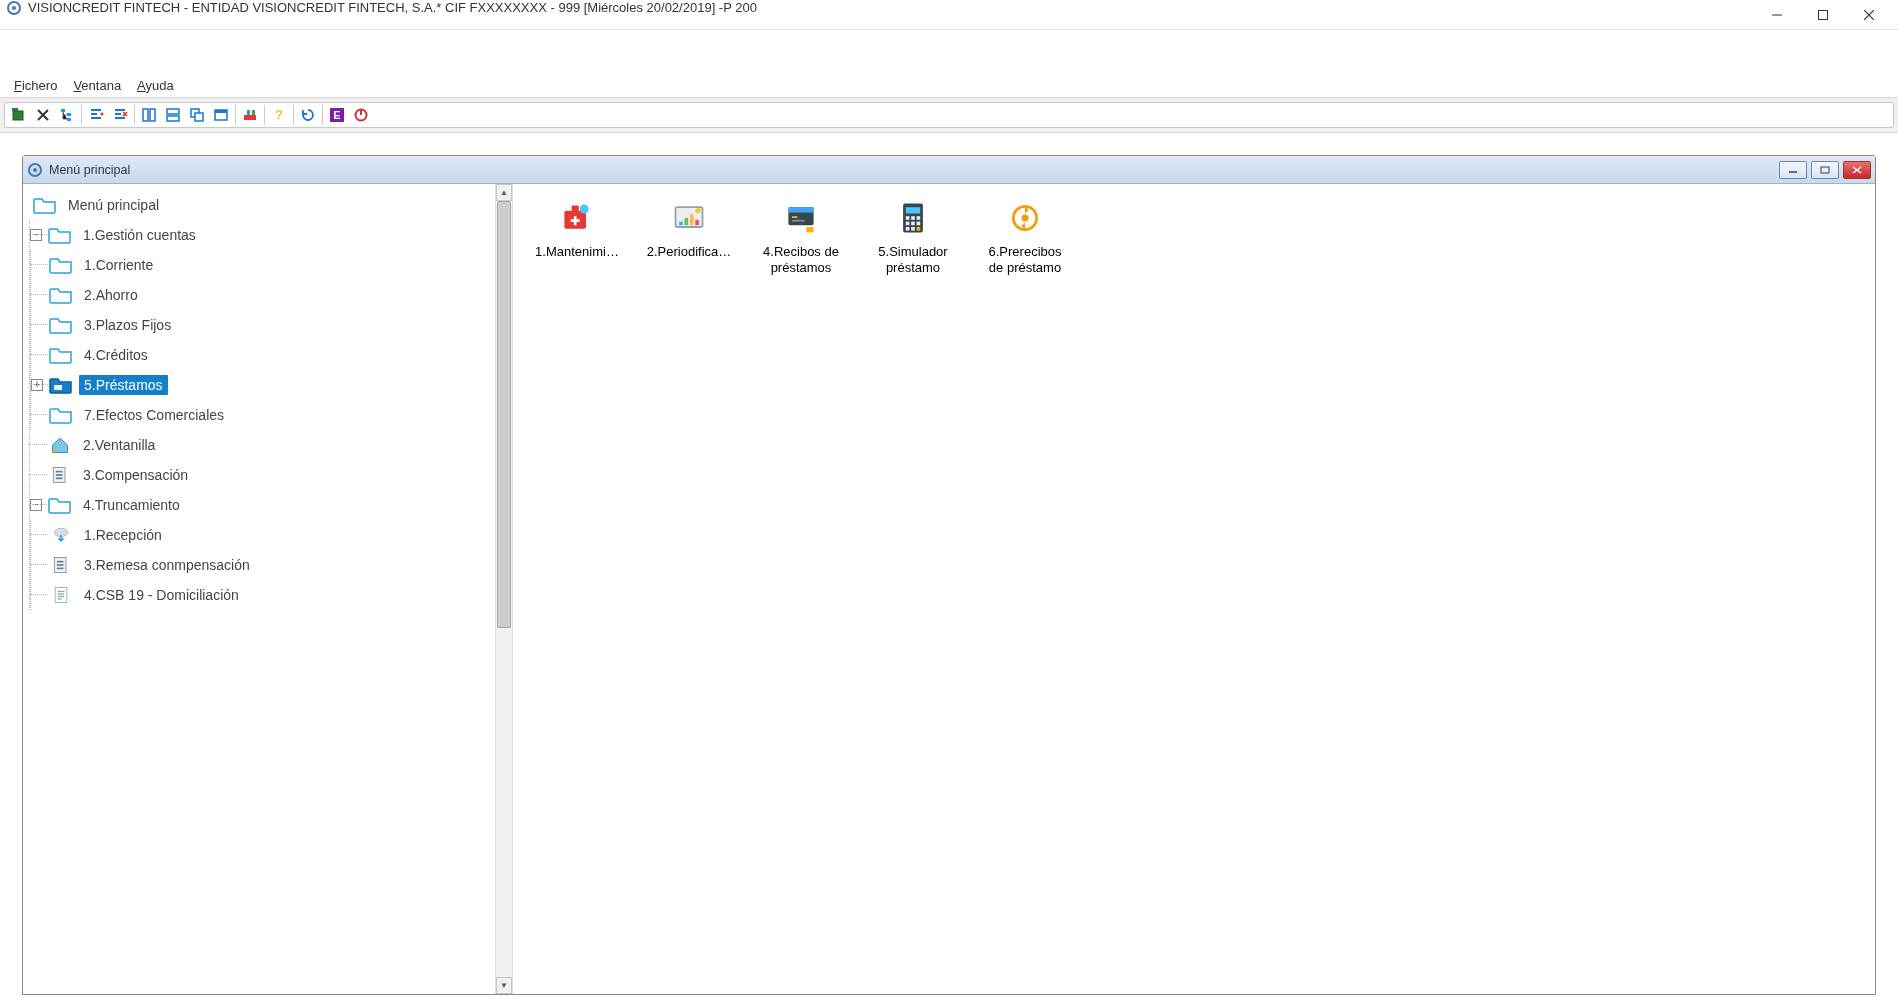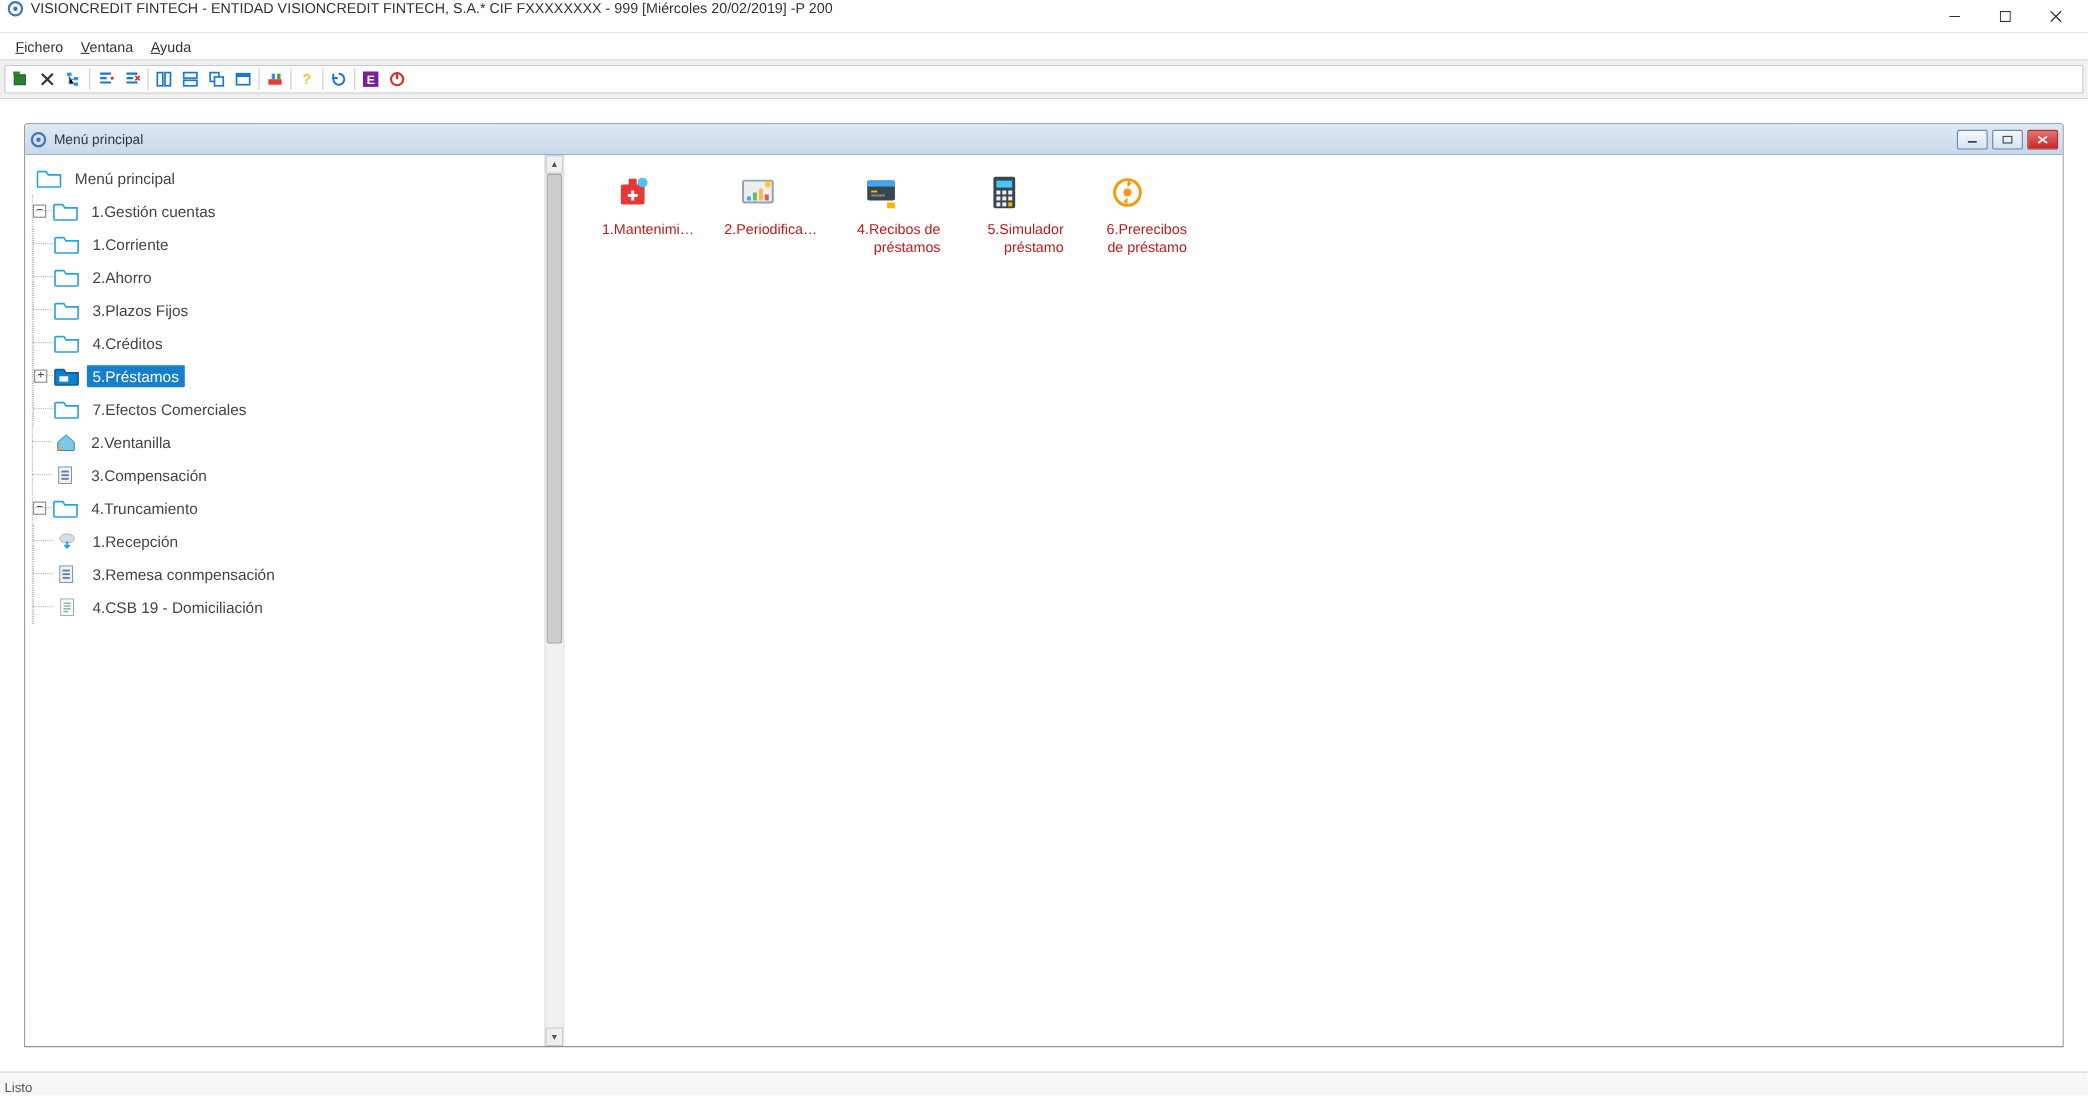--- a/index.html
+++ b/index.html
@@ -17,21 +17,21 @@
   }
   .titlebar .app-icon {
     width: 16px; height: 16px; margin-right: 6px;
     display: inline-block;
   }
   .titlebar .title { flex: 1; font-size: 13px; color: #333;}
   .win-controls { display: flex; gap: 0; }
   .win-btn { width: 46px; height: 30px; display:flex; align-items:center; justify-content:center; cursor:pointer; }
   .menubar {
     display:flex; align-items:center; height:24px; padding: 0 6px;
-    background:#fff; border-bottom:0; font-size:13px;
+    background:#fff; border-bottom:0; font-size:13px;margin-top:43px;
   }
   .menubar .menu-item { padding: 2px 8px; cursor:pointer; }
   .menubar .menu-item .accel { text-decoration: underline; }
   .toolbar-outer { background:#f0f0f0; padding:4px; border-top:1px solid #d9d9d9; border-bottom:1px solid #d9d9d9;}
   .toolbar {
     display:flex; align-items:center; height:26px; gap:0;
     background:#fff; border:1px solid #c9c9c9; padding:0 2px;
     border-radius:2px;
   }
   .tb-btn {
@@ -103,22 +103,22 @@
   .folder-icon { width:24px; height:20px; margin-right:6px; flex-shrink:0; }
   .folder-icon svg { width:24px; height:20px; }
   .node-label { padding:2px 5px; border-radius:1px; white-space:nowrap;}
   .node-label.selected { background:#157fcc; color:#fff; }
 
   .indent-0 { padding-left: 4px;}
 
   .content-pane { flex:1; padding:10px 8px; overflow:auto;}
   .icon-grid { display:flex; gap:0; align-items:flex-start;}
   .icon-item {
-    width:112px; text-align:right; padding:4px 2px; cursor:pointer;
-    font-size:13px; color:#b91c1c;
+    width:112px; text-align:center; padding:4px 2px; cursor:pointer;
+    font-size:13px; color:#000000;
   }
   .icon-item .big-icon { width:40px; height:40px; margin:0 auto 6px; display:flex; align-items:center; justify-content:center;}
   .icon-item .big-icon svg { width:36px; height:36px;}
   .icon-item .lbl { line-height:1.25; display:block; }
 
   .statusbar {
     height:22px; border-top:1px solid #ccc; background:#f7f7f7;
     display:flex; align-items:flex-end; padding:0 4px; font-size:12px; color:#555;
   }
 

